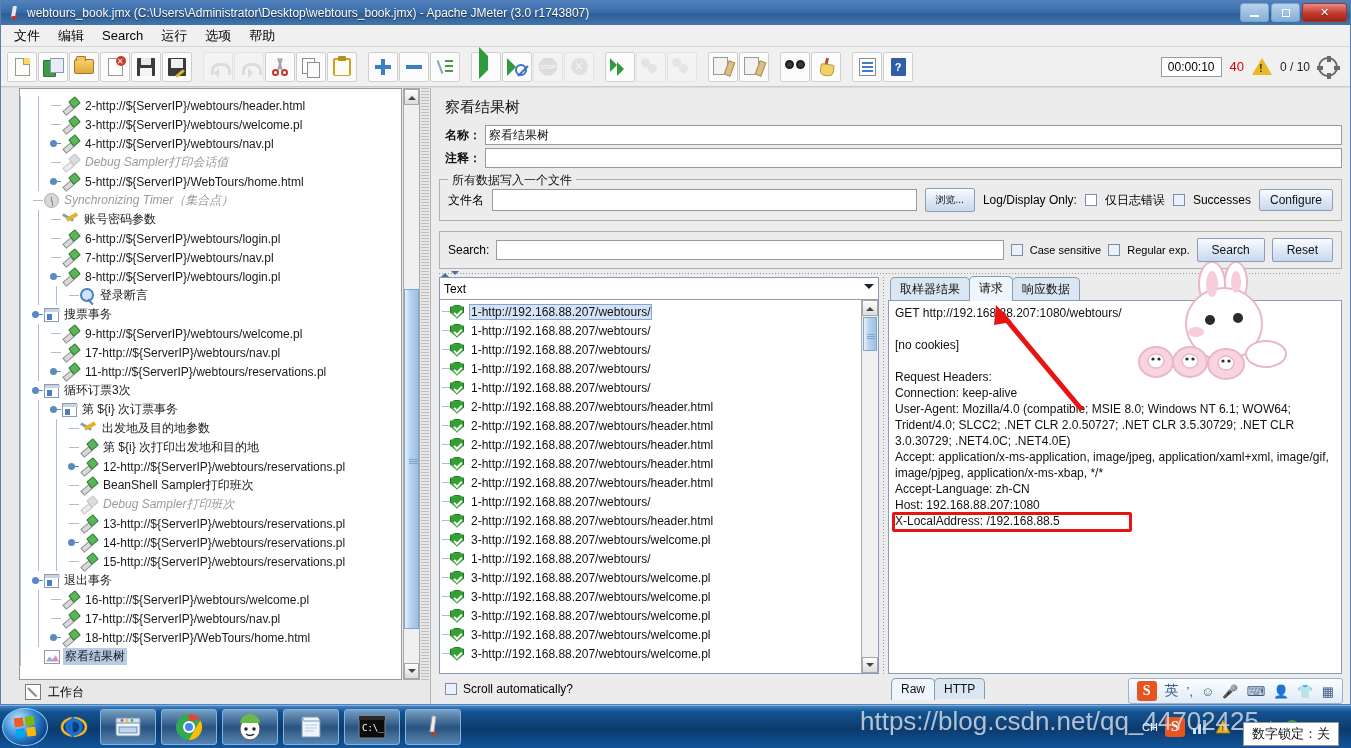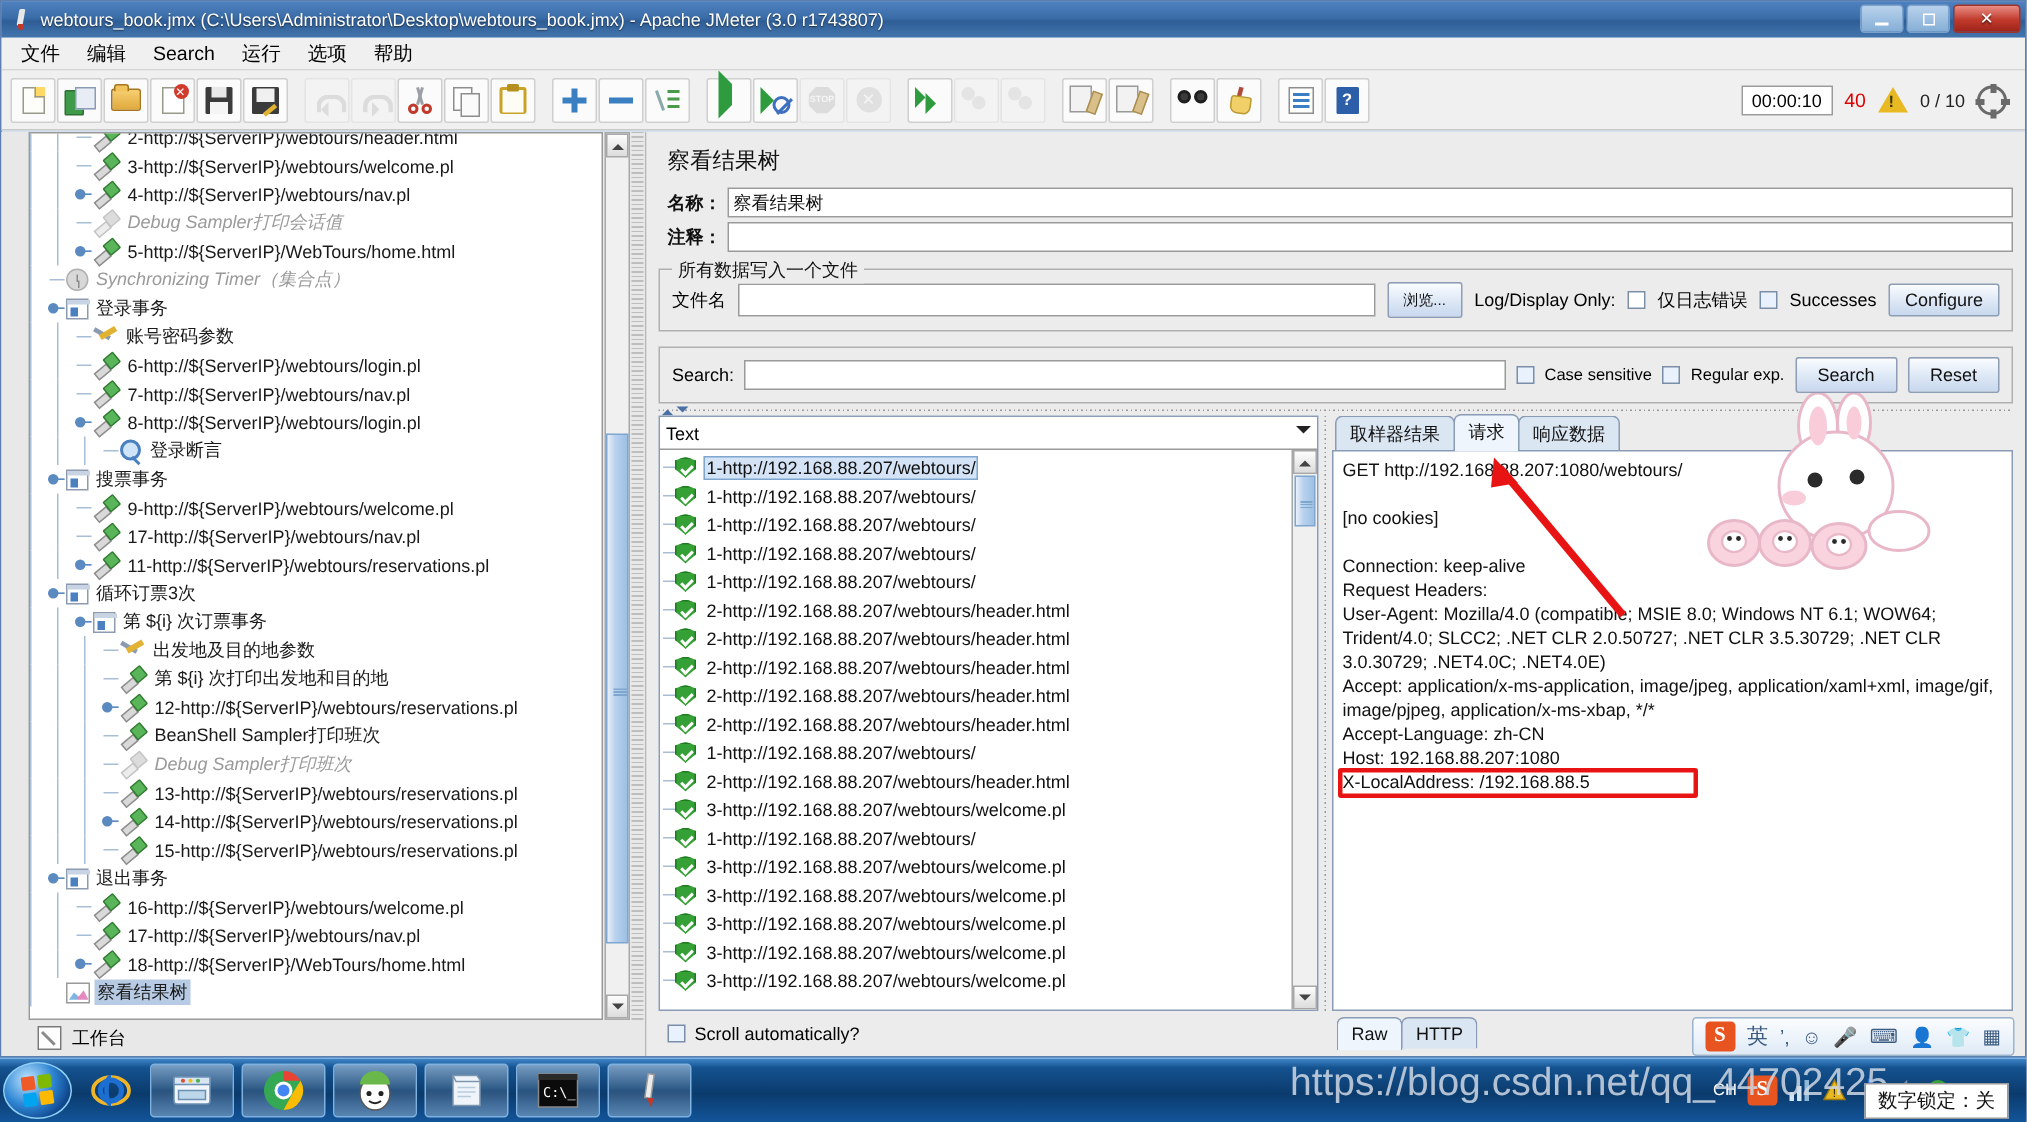--- a/index.html
+++ b/index.html
@@ -171,21 +171,21 @@
     display:flex; background:#e8e8e8;
   }
   #tree-pane {
     width:430px; background:#e8e8e8; position:relative;
     border-right:1px solid #b6b6b6; display:flex; flex-direction:column;
   }
   #tree-scroll {
     position:absolute; left:18px; top:0; right:28px; bottom:24px;
     background:#fff; border:1px solid #9a9a9a; overflow:hidden;
   }
-  #tree-list { position:relative; padding-top:2px; }
+  #tree-list { position:relative; padding-top:16px; }
   .tnode {
     height:19px; display:flex; align-items:center; white-space:nowrap;
     font-size:12px; color:#1a1a1a; position:relative;
   }
   .tnode .lbl { padding:0 2px; }
   .tnode.selected .lbl { background:#b8cbe4; }
   .tnode.grey .lbl { color:#9a9a9a;font-style:italic; }
   .tnode .toggle {
     width:11px;height:11px;position:absolute;display:flex;align-items:center;justify-content:center;
   }
@@ -592,30 +592,20 @@
             </div>
             <div class="tnode grey">
               <span class="guide" style="left: 0px; top: 0px; bottom: 0px;"></span>
               <span class="hline" style="left: 13px; width: 10px; top: 9px;"></span>
               <span style="width: 24px; flex: 0 0 auto;"></span>
               <span class="ticon ti-timer"></span>
               <span class="lbl">Synchronizing Timer（集合点）</span>
             </div>
             <div class="tnode">
               <span class="guide" style="left: 0px; top: 0px; bottom: 0px;"></span>
-              <span class="hline" style="left: 13px; width: 10px; top: 9px;"></span>
-              <span class="toggle" style="left: 10px; top: 4px;">
-                <span class="knob"></span>
-              </span>
-              <span style="width: 24px; flex: 0 0 auto;"></span>
-              <span class="ticon ti-tx"></span>
-              <span class="lbl">登录事务</span>
-            </div>
-            <div class="tnode">
-              <span class="guide" style="left: 0px; top: 0px; bottom: 0px;"></span>
               <span class="guide" style="left: 18px; top: 0px; bottom: 0px;"></span>
               <span class="hline" style="left: 31px; width: 10px; top: 9px;"></span>
               <span style="width: 42px; flex: 0 0 auto;"></span>
               <span class="ticon ti-config"></span>
               <span class="lbl">账号密码参数</span>
             </div>
             <div class="tnode">
               <span class="guide" style="left: 0px; top: 0px; bottom: 0px;"></span>
               <span class="guide" style="left: 18px; top: 0px; bottom: 0px;"></span>
               <span class="hline" style="left: 31px; width: 10px; top: 9px;"></span>
@@ -1016,22 +1006,22 @@
             <div class="tab">取样器结果</div>
             <div class="tab active">请求</div>
             <div class="tab">响应数据</div>
           </div>
           <div id="detail-box">
             <div id="detail-lines">
                 <div class="dl">GET http://192.168.88.207:1080/webtours/</div>
                 <div class="dl">&nbsp;</div>
                 <div class="dl">[no cookies]</div>
                 <div class="dl">&nbsp;</div>
+                <div class="dl">Request Headers:</div>
                 <div class="dl">Connection: keep-alive</div>
-                <div class="dl">Request Headers:</div>
                 <div class="dl">User-Agent: Mozilla/4.0 (compatible; MSIE 8.0; Windows NT 6.1; WOW64; Trident/4.0; SLCC2; .NET CLR 2.0.50727; .NET CLR 3.5.30729; .NET CLR 3.0.30729; .NET4.0C; .NET4.0E)</div>
                 <div class="dl">Accept: application/x-ms-application, image/jpeg, application/xaml+xml, image/gif, image/pjpeg, application/x-ms-xbap, */*</div>
                 <div class="dl">Accept-Language: zh-CN</div>
                 <div class="dl">Host: 192.168.88.207:1080</div>
                 <div class="dl" id="hl-line">X-LocalAddress: /192.168.88.5</div>
               </div>
             <div id="highlight-box" style="left: 3px; top: 211px; width: 240px; height: 20px;"></div>
           </div>
         </div>
       </div>

